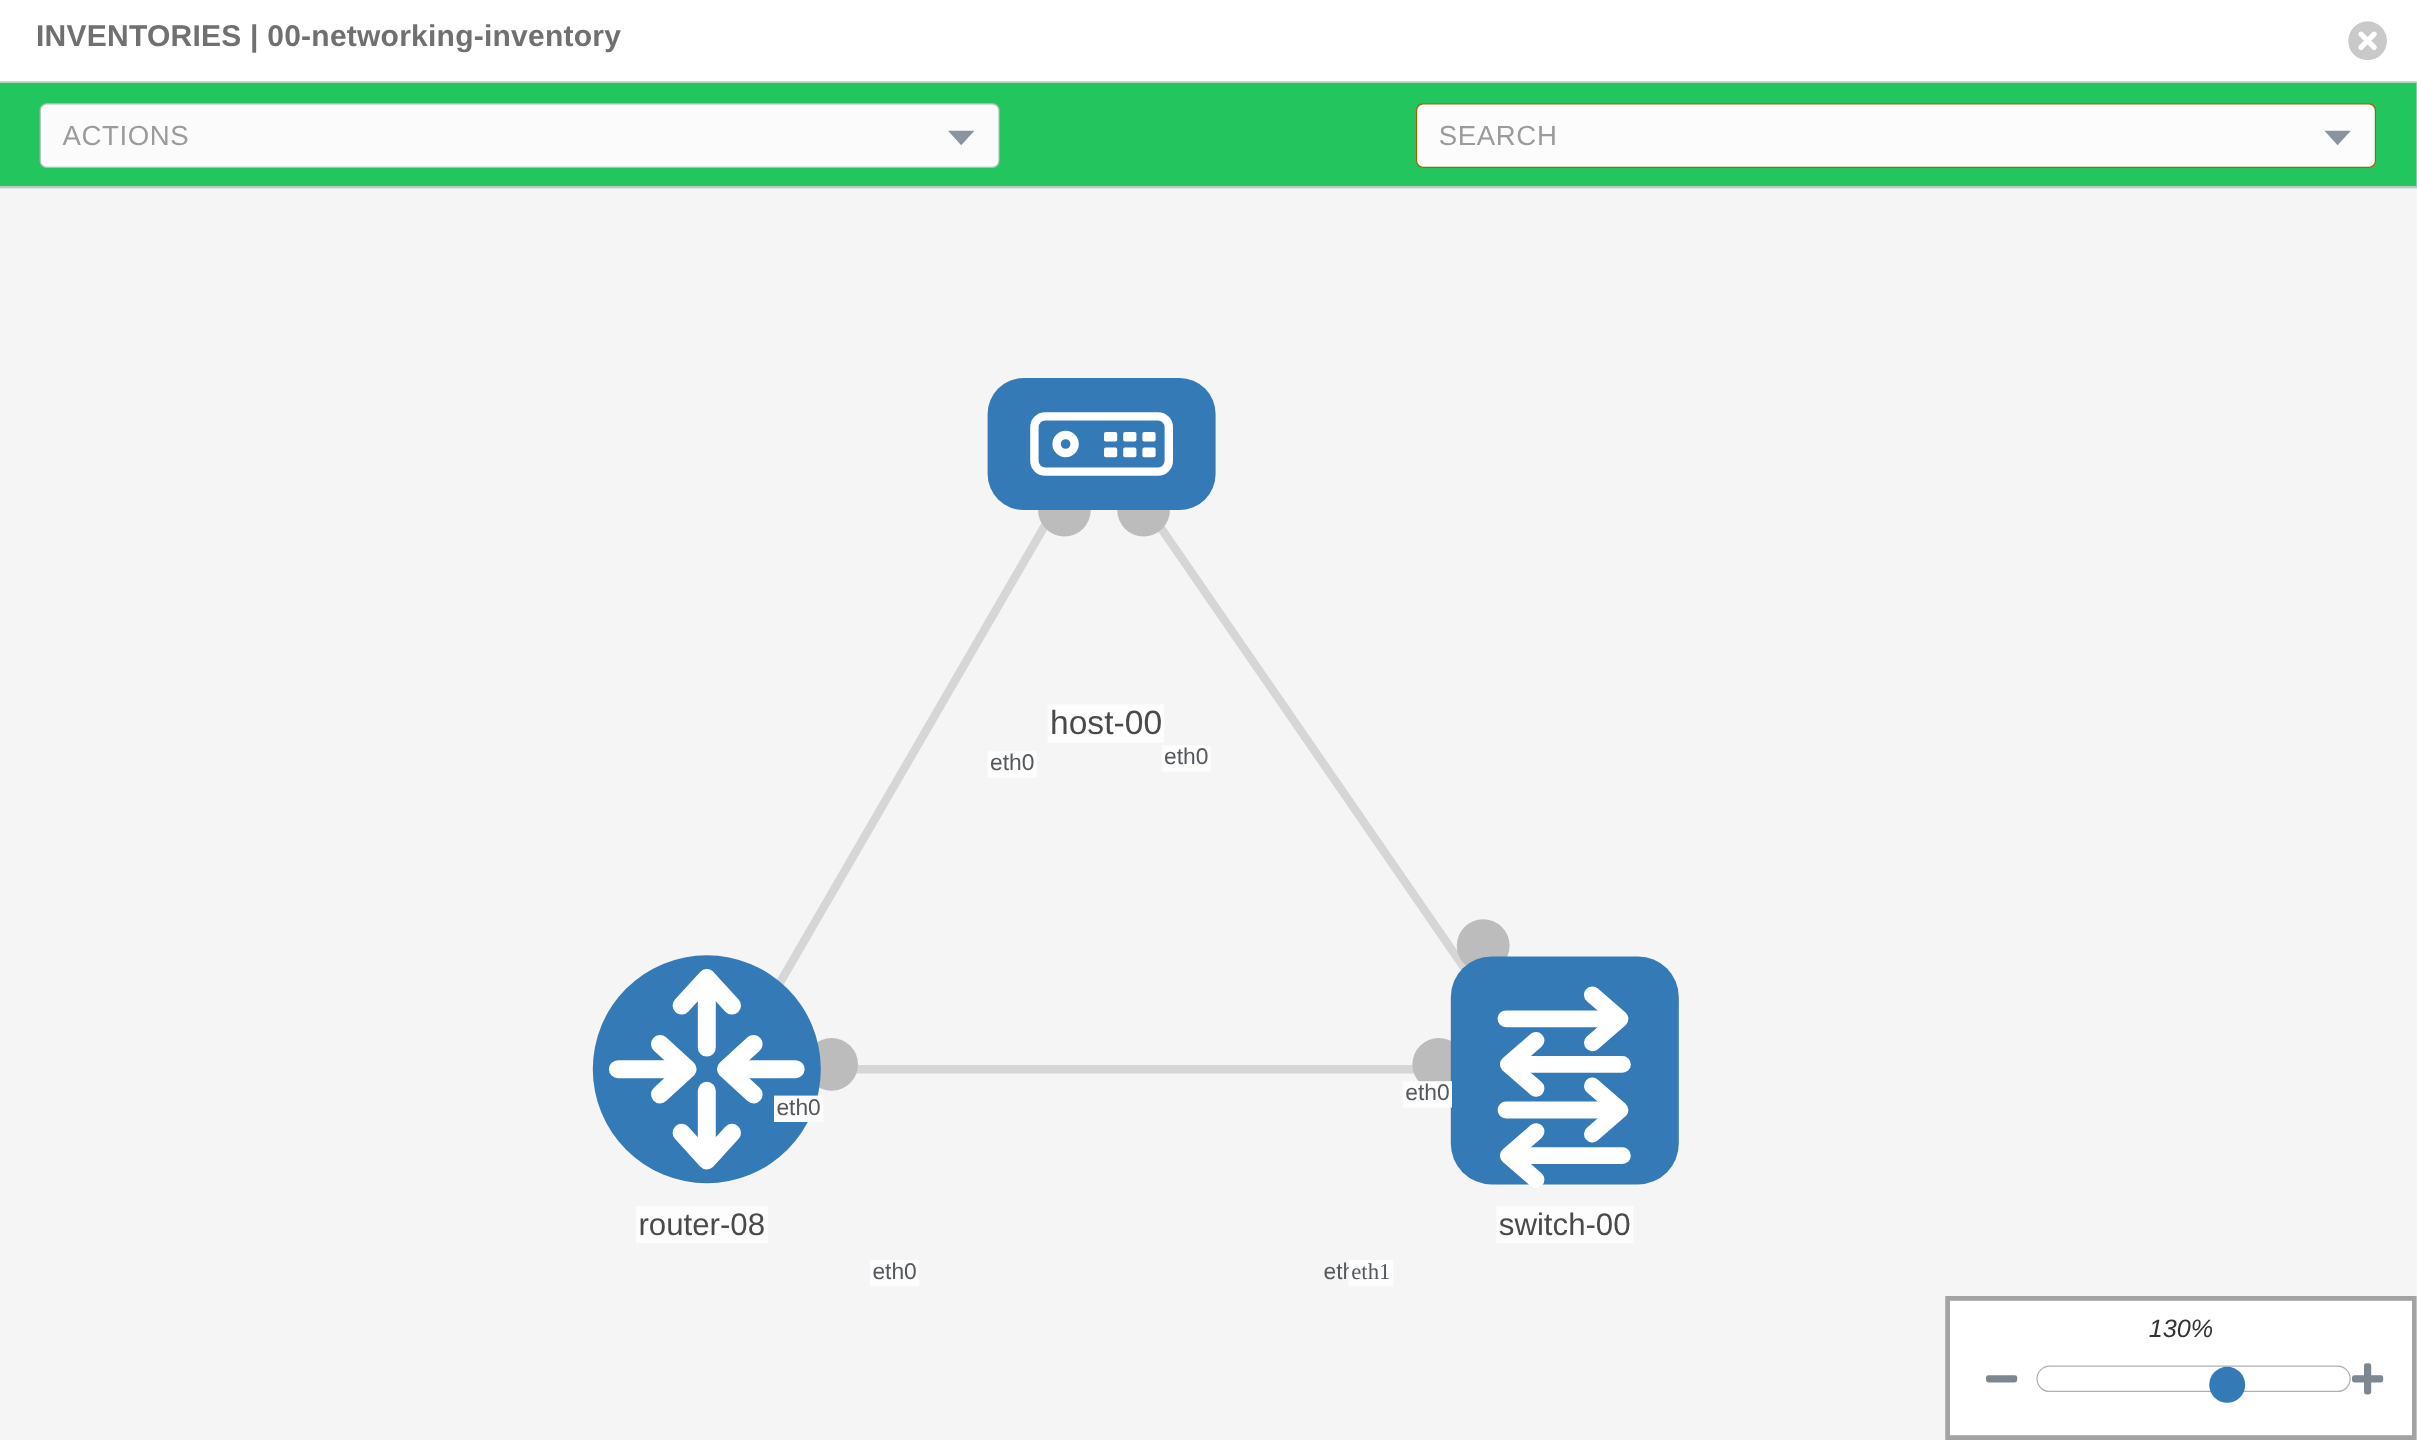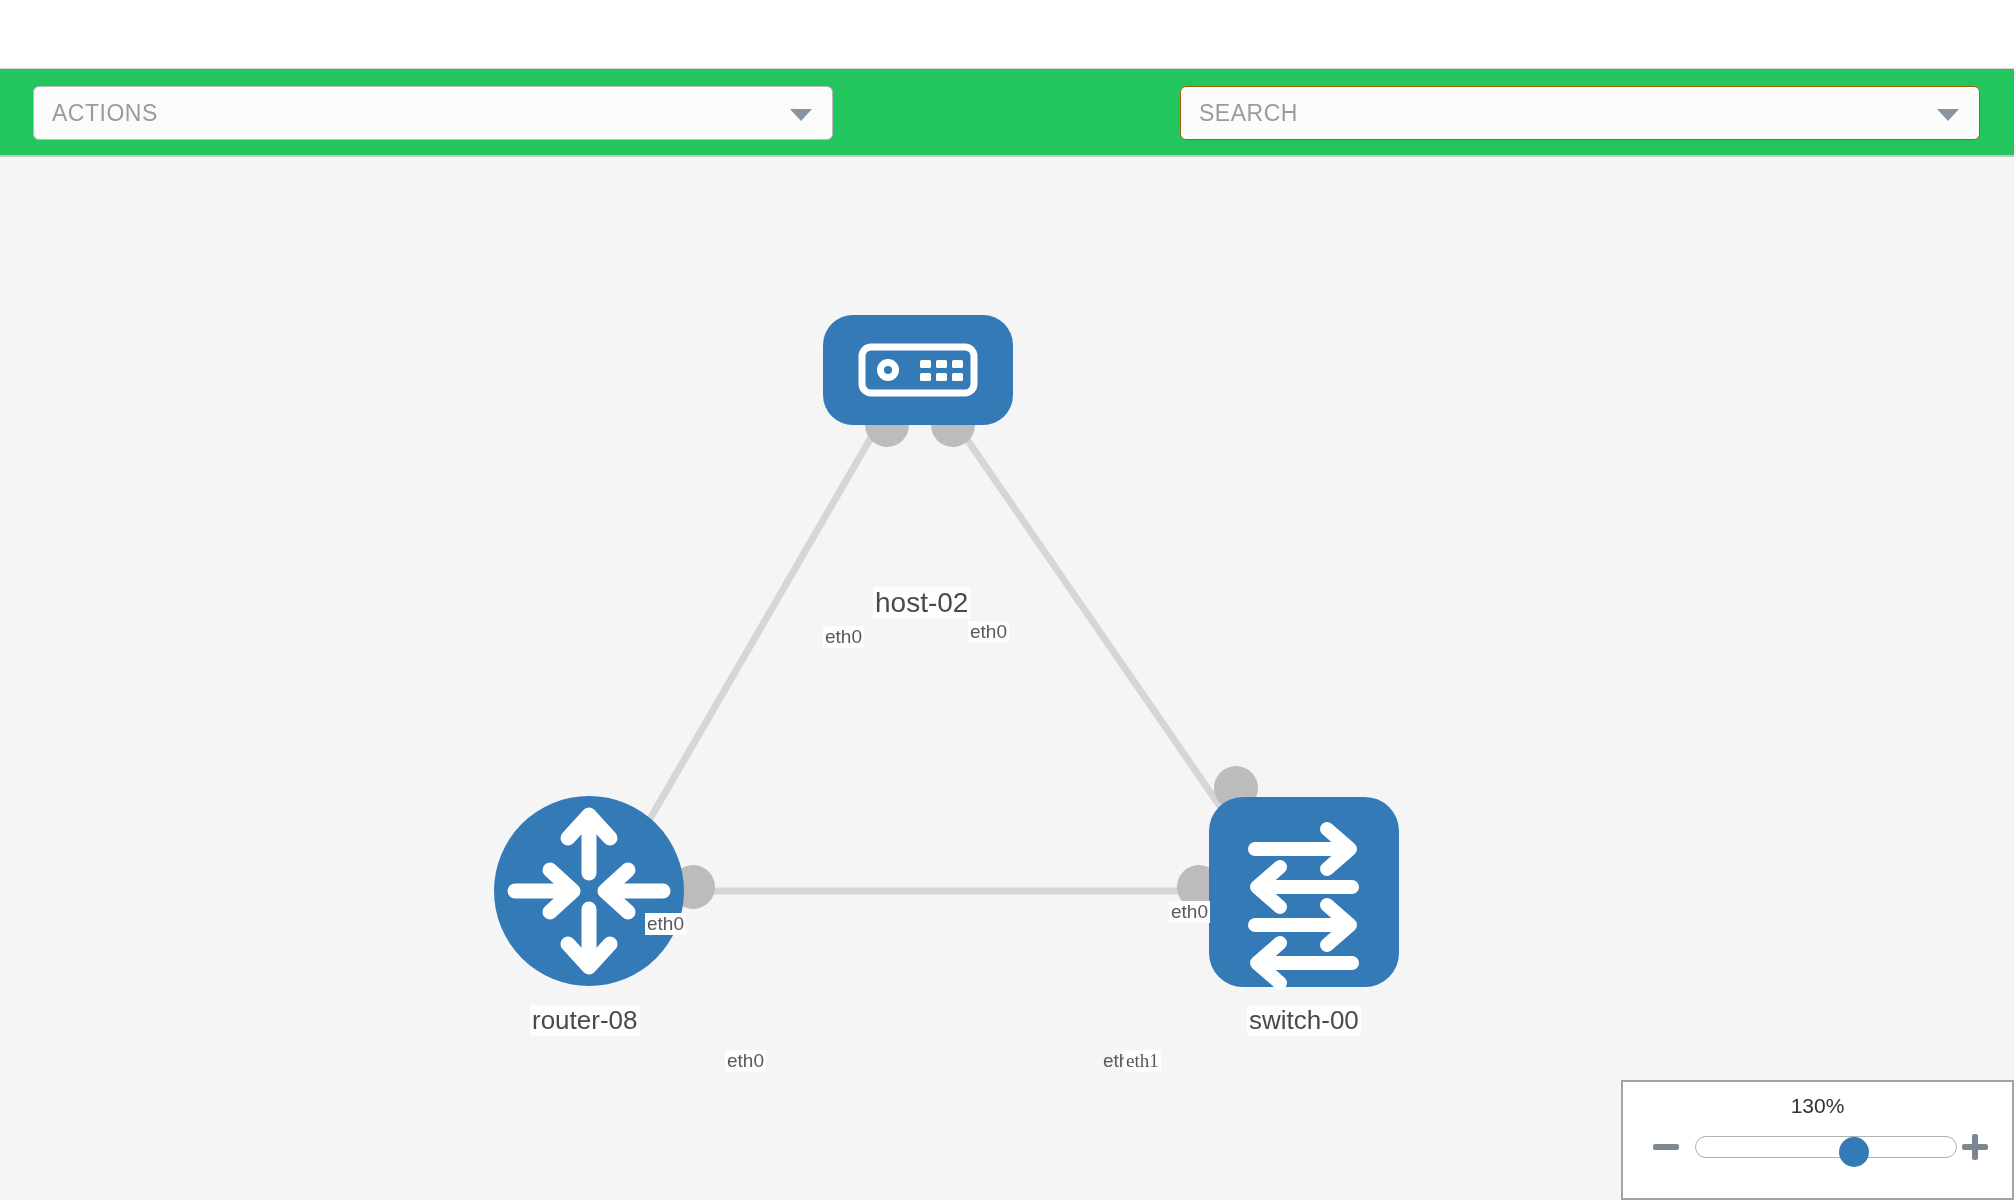--- a/index.html
+++ b/index.html
@@ -154,22 +154,23 @@
   }
 
   
   .zoom-panel {
     position: absolute;
     left: 1621px;
     top: 1080px;
     width: 393px;
     height: 120px;
     background: #ffffff;
-    border: 2px solid #a3a3a3;
-    box-sizing: border-box;
+    border: 4px solid #a3a3a3;
+    box-sizing: border-box;
+    font-style: italic;
   }
   .zoom-value {
     position: absolute;
     top: 12px;
     left: 0;
     width: 100%;
     text-align: center;
     font-size: 21px;
     color: #333333;
   }
@@ -210,20 +211,29 @@
     border-radius: 50%;
     background: #337ab7;
     cursor: pointer;
   }
 </style>
 </head>
 <body>
 
 <div id="app">
 
+  <div class="header">
+    <div class="header-title">INVENTORIES | 00-networking-inventory</div>
+    <div class="close-btn">
+      <svg width="32" height="32" viewBox="0 0 32 32">
+        <circle cx="16" cy="16" r="16" fill="#c9c9c9"></circle>
+        <path d="M10.5 10.5 L21.5 21.5 M21.5 10.5 L10.5 21.5" stroke="#ffffff" stroke-width="4.4" stroke-linecap="round"></path>
+      </svg>
+    </div>
+  </div>
 
   <div class="toolbar">
 
     <div class="actions-select">
       <span class="label">ACTIONS</span>
       <span class="caret"></span>
     </div>
 
     <div class="tool-icon icon-wrench">
       <svg width="46" height="46" viewBox="0 0 46 46">
@@ -316,21 +326,21 @@
 
           <path d="M1255 768 L1348 768"></path>
           <path d="M1327 748 L1350 768 L1327 788"></path>
 
           <path d="M1352 806 L1259 806"></path>
           <path d="M1280 786 L1257 806 L1280 826"></path>
         </g>
       </g>
     </svg>
 
-    <span class="node-label" style="left:873px; top:430px; font-size:28px;">host-02</span>
+    <span class="node-label" style="left:873px; top:430px; font-size:28px;">host-00</span>
     <span class="node-label" style="left:530px; top:848px;">router-08</span>
     <span class="node-label" style="left:1247px; top:848px;">switch-00</span>
 
     <span class="edge-label" style="left:823px; top:450px;">eth0</span>
     <span class="edge-label" style="left:968px; top:445px;">eth0</span>
     <span class="edge-label" style="left:645px; top:737px;">eth0</span>
     <span class="edge-label" style="left:1169px; top:725px;">eth0</span>
     <span class="edge-label" style="left:725px; top:874px;">eth0</span>
     <span class="edge-label" style="left:1101px; top:874px; background:transparent;">eth</span>
     <span class="edge-label" style="left:1124px; top:874px;font-family:Liberation Serif, serif;">eth1</span>

